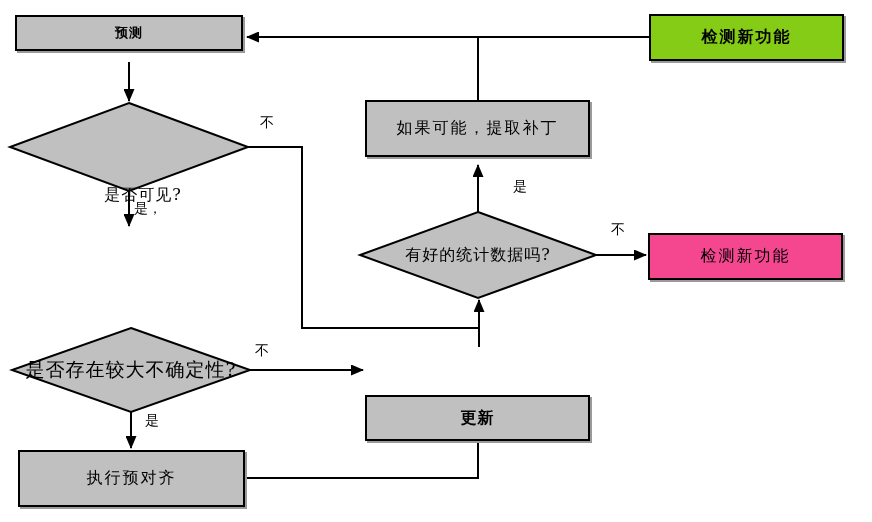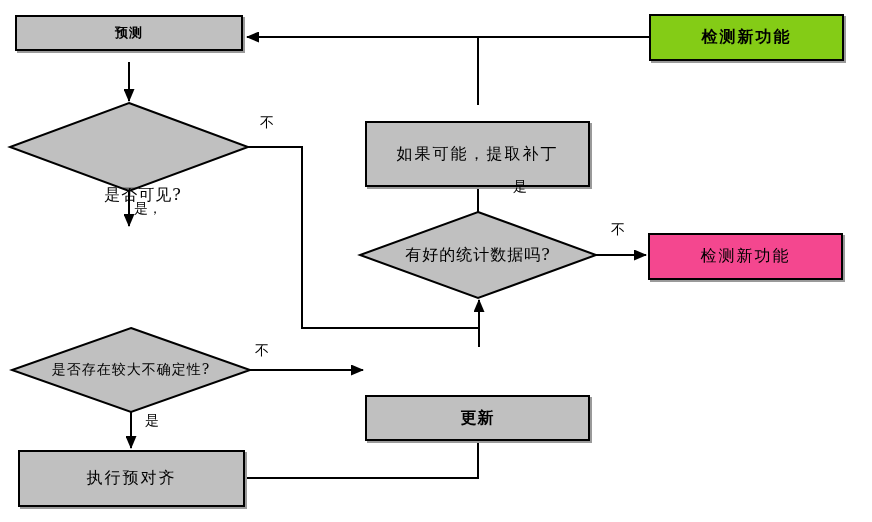--- a/index.html
+++ b/index.html
@@ -34,21 +34,21 @@
     position: absolute;
     display: flex;
     align-items: center;
     justify-content: center;
     text-align: center;
     font-size: 16px;
     letter-spacing: 1px;
     white-space: nowrap;
     pointer-events: none;
   }
-  .dlabel.smaller { font-size: 14px; }
+  .dlabel.smaller { font-size: 19px; }
   .edge-label {
     position: absolute;
     font-size: 14px;
     white-space: nowrap;
   }
 </style>
 </head>
 <body>
 
 <div id="canvas">
@@ -75,21 +75,21 @@
     <polygon points="129,103 248,147 129,191 10,147" fill="#C0C0C0" stroke="#000" stroke-width="2"></polygon>
     <polygon points="131,328 250,370 131,412 12,370" fill="#C0C0C0" stroke="#000" stroke-width="2"></polygon>
     <polygon points="478,212 596,255 478,298 360,255" fill="#C0C0C0" stroke="#000" stroke-width="2"></polygon>
   </svg>
 
   <div class="node bold small" style="left:15px; top:15px; width:228px; height:36px;">预测</div>
 
   <div class="node green" style="left:649px; top:14px; width:195px; height:47px;">检测新功能</div>
 
 
-  <div class="node" style="left:365px; top:121px; width:225px; height:66px;">如果可能，提取补丁</div>
+  <div class="node" style="left:365px; top:100px; width:225px; height:57px;">如果可能，提取补丁</div>
 
   <div class="node pink" style="left:648px; top:233px; width:195px; height:47px;">检测新功能</div>
 
   <div class="node bold" style="left:365px; top:347px; width:225px; height:46px;margin-top:48px;">更新</div>
 
   <div class="node" style="left:18px; top:450px; width:227px; height:57px;">执行预对齐</div>
 
   <div class="dlabel" style="left:43px; top:131px; width:200px; height:32px;margin-top:48px;">是否可见?</div>
 
   <div class="dlabel smaller" style="left:31px; top:356px; width:200px; height:28px;">是否存在较大不确定性?</div>

